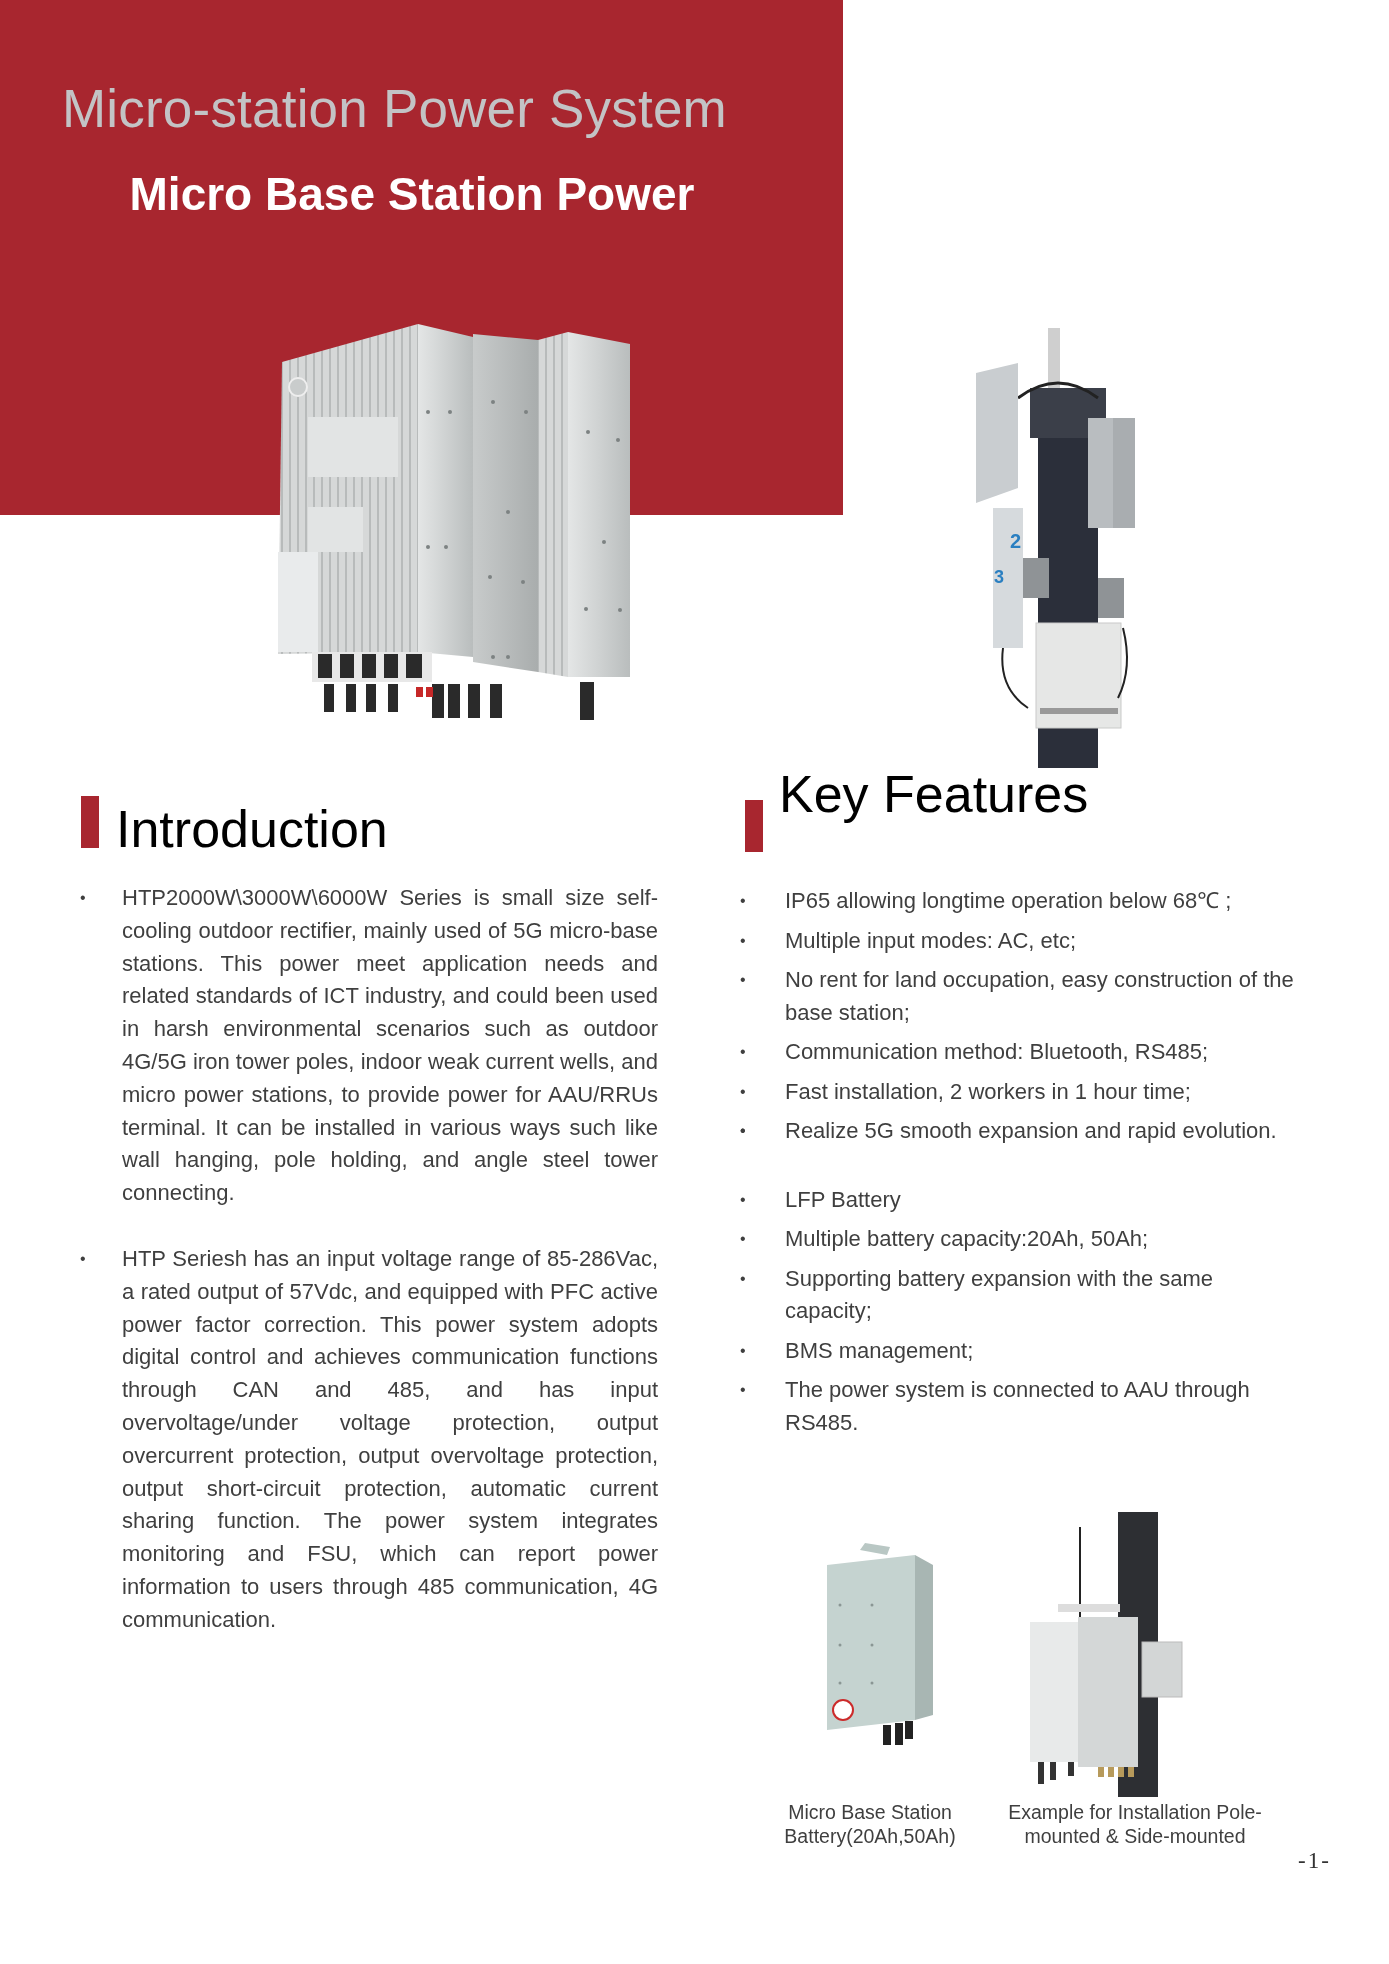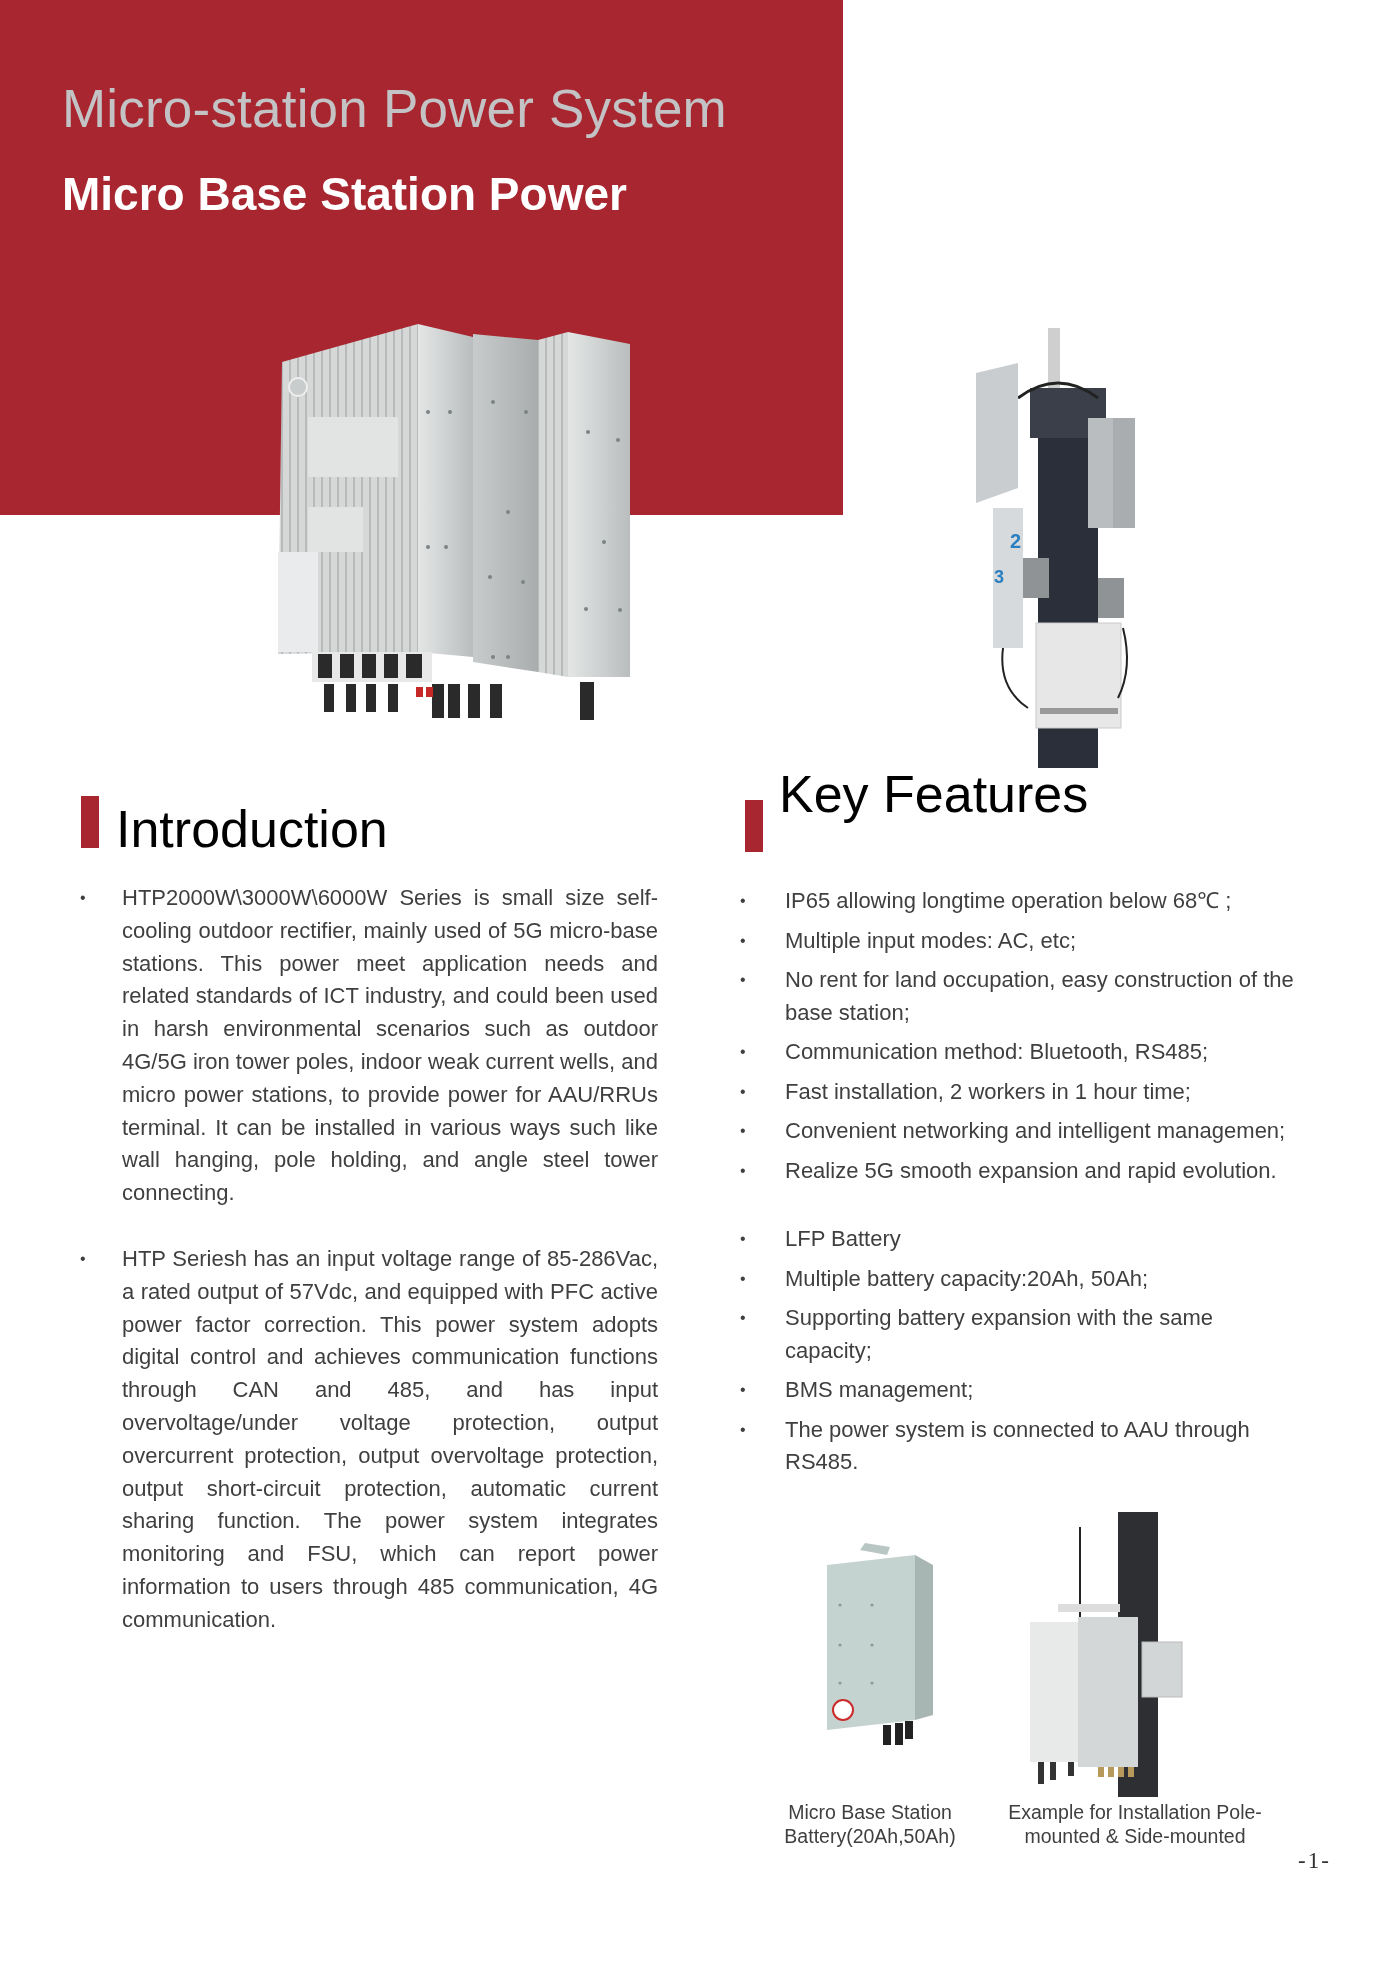--- a/index.html
+++ b/index.html
@@ -1,20 +1,20 @@
 <!DOCTYPE html>
 <html><head>
 <meta charset="utf-8">
 <style>
   html, body { margin:0; padding:0; background:#ffffff; }
   body { width:1389px; height:1964px; position:relative; overflow:hidden; font-family:"Liberation Sans", sans-serif; color:#3a3a3a; }
   .abs { position:absolute; }
   .hero { left:0; top:0; width:843px; height:515px; background:#A8262F; }
   .series-title { left:62px; top:78px; font-size:53px; color:#C3C3C5; letter-spacing:0.2px; white-space:nowrap; }
-  .product-title { left:62px; top:166px; font-size:46px; font-weight:bold; color:#ffffff; line-height:56px; width:700px; }
+  .product-title { left:62px; top:166px; font-size:46px; font-weight:bold; color:#ffffff; line-height:56px; width:700px;text-align:center; }
 
   
   .rectifier { left:268px; top:322px; width:365px; height:440px; }
   .pole-img { left:958px; top:328px; width:190px; height:440px; }
 
   .sec-marker { width:18px; height:52px; background:#A8262F; }
   .sec-title { font-size:52px; color:#000000; white-space:nowrap; }
 
   .intro-list { left:78px; top:882px; width:580px; margin:0; padding:0; list-style:none; }
   .intro-list li { position:relative; padding-left:44px; font-size:22px; line-height:32.8px; color:#3f3f3f; text-align:justify; text-align-last:left; }
@@ -144,21 +144,21 @@
 
 <div class="abs sec-marker" style="left:745px; top:800px;"></div>
 <div class="abs sec-title" style="left:779px; top:764px;">Key Features</div>
 
 <ul class="abs kf-list">
   <li><span class="bullet">•</span><span>IP65 allowing longtime operation below 68℃ ;</span></li>
   <li><span class="bullet">•</span><span>Multiple input modes: AC, etc;</span></li>
   <li><span class="bullet">•</span><span>No rent for land occupation, easy construction of the base station;</span></li>
   <li><span class="bullet">•</span><span>Communication method: Bluetooth, RS485;</span></li>
   <li><span class="bullet">•</span><span>Fast installation, 2 workers in 1 hour time;</span></li>
-  <li><span class="bullet">•</span><span>Convenient networking and intelligent managemen;</span></li>
+  <li><span class="bullet">•</span></li>
   <li><span class="bullet">•</span><span>Realize 5G smooth expansion and rapid evolution.</span></li>
   <li class="gap"><span class="bullet">•</span><span>LFP Battery</span></li>
   <li><span class="bullet">•</span><span>Multiple battery capacity:20Ah, 50Ah;</span></li>
   <li style="width:480px;"><span class="bullet">•</span><span>Supporting battery expansion with the same capacity;</span></li>
   <li><span class="bullet">•</span><span>BMS management;</span></li>
   <li style="width:520px;"><span class="bullet">•</span><span>The power system is connected to AAU through RS485.</span></li>
 </ul>
 
 <svg class="abs battery-img" viewBox="0 0 135 215">
   <polygon points="35,15 40,8 65,12 62,20" fill="#b9c7c4"></polygon>

